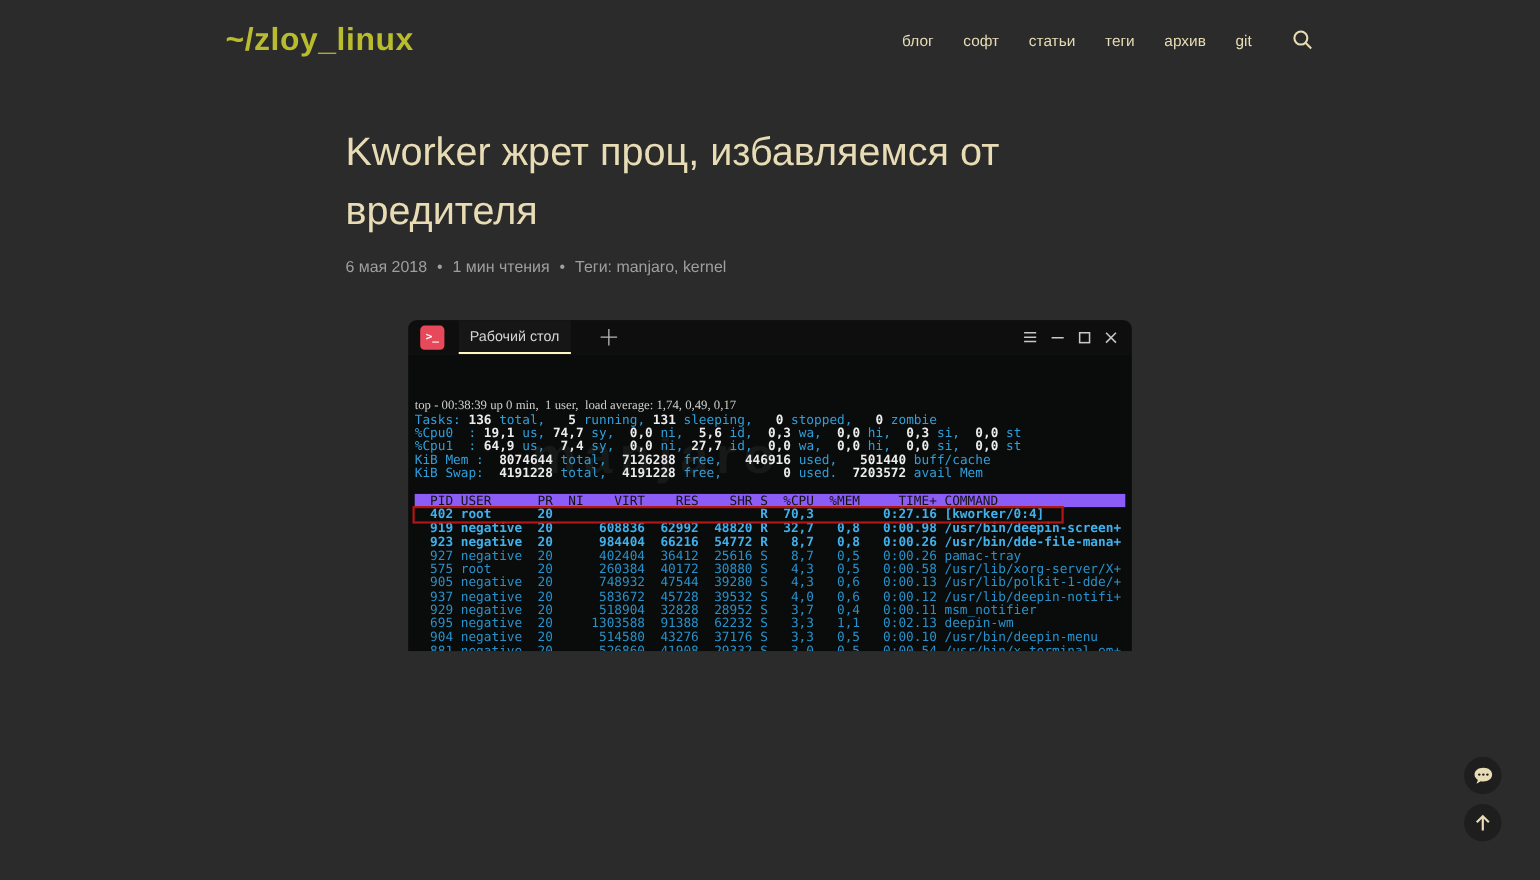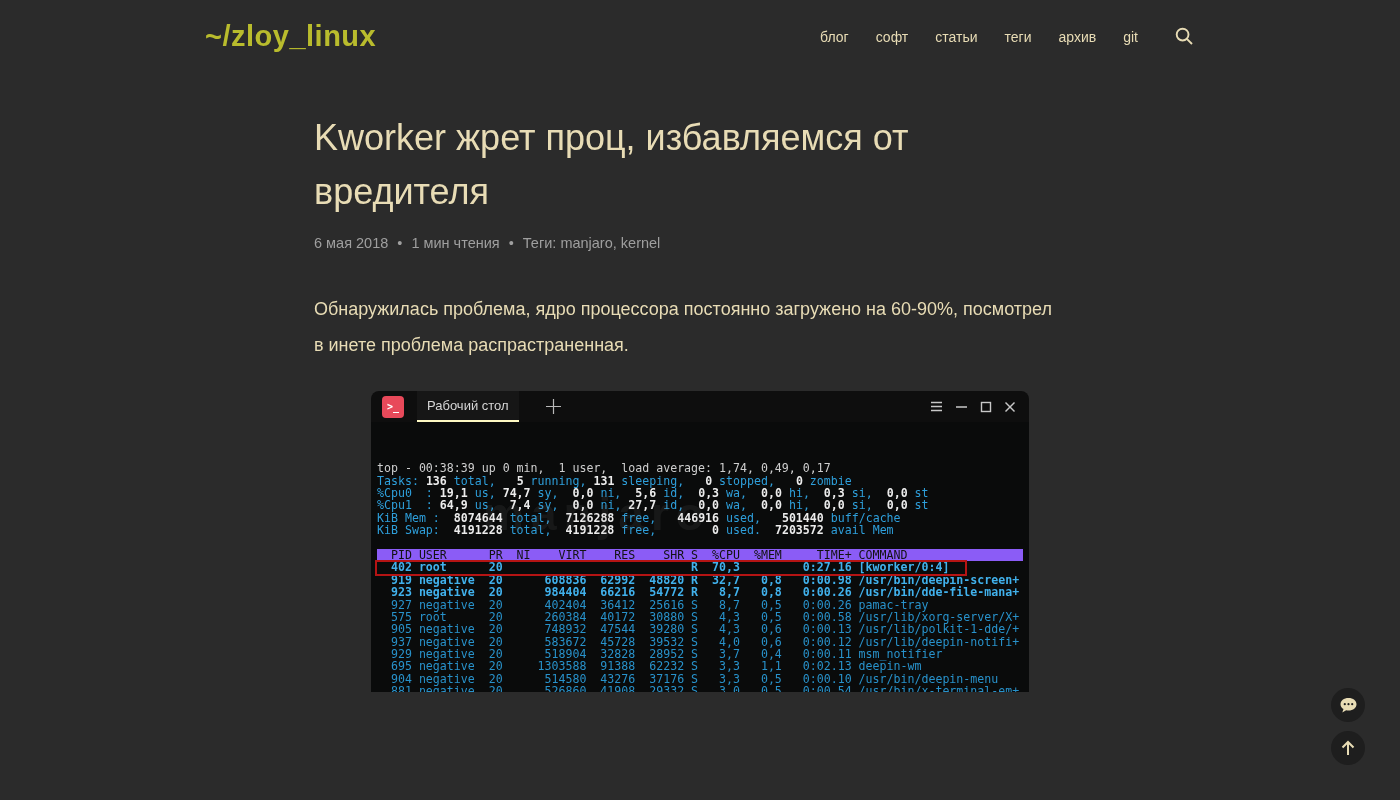--- a/index.html
+++ b/index.html
@@ -35,21 +35,21 @@
               border-bottom:2px solid #fef9c3; }
   .term-newtab { margin-left:26px; display:flex; align-items:center; }
   .term-controls { margin-left:auto; display:flex; align-items:center; gap:12px; margin-right:13px; }
   .term-controls svg { display:block; }
   .term-screen {
     background:#0a0b0b; height:270px; padding:3px 6px; position:relative; overflow:hidden;
     font-family:"DejaVu Sans Mono", monospace; font-size:11.6px; line-height:12.4px;
     white-space:pre; letter-spacing:0;
   }
   .t-line { height:12.4px; }
-  .t-w { color:#cfcfcf; }
+  .t-w { color:#cfcfcf;font-family:Liberation Serif, serif; }
   .t-v { color:#ececec; font-weight:bold; }
   .t-l { color:#2e9fdb; }
   .t-header { background:#8b5cf6; color:#121212; margin-top:12.4px; }
   .t-row { color:#2892cb; }
   .t-bold { color:#41b1ec; font-weight:bold; }
   .t-boxed { position:relative; }
   .t-boxed::after { content:""; position:absolute; left:-2px; top:-1.5px; width:588px; height:12px;
                     border:2px solid #b51414; pointer-events:none; }
   .t-watermark { position:absolute; left:112px; top:86px; font-family:Liberation Sans, sans-serif;
                  font-size:46px; font-weight:bold; letter-spacing:7px;
@@ -89,21 +89,20 @@
   <div class="post-meta">
     <span>6 мая 2018</span>
     <span class="sep">•</span>
     <span>1 мин чтения</span>
     <span class="sep">•</span>
     <span>Теги:</span>
     <span>manjaro, kernel</span>
   </div>
 
   <div class="post-body">
-    <p>Обнаружилась проблема, ядро процессора постоянно загружено на 60-90%, посмотрел в инете проблема распрастраненная.</p>
 
     <figure class="term">
       <div class="term-titlebar">
         <div class="term-icon">&gt;_</div>
         <div class="term-tab">
           <span>Рабочий стол</span>
         </div>
         <span class="term-newtab">
           <svg width="17" height="17" viewBox="0 0 17 17" stroke="#b9b9b9" stroke-width="1.2">
             <line x1="8.5" y1="1" x2="8.5" y2="16"></line>

